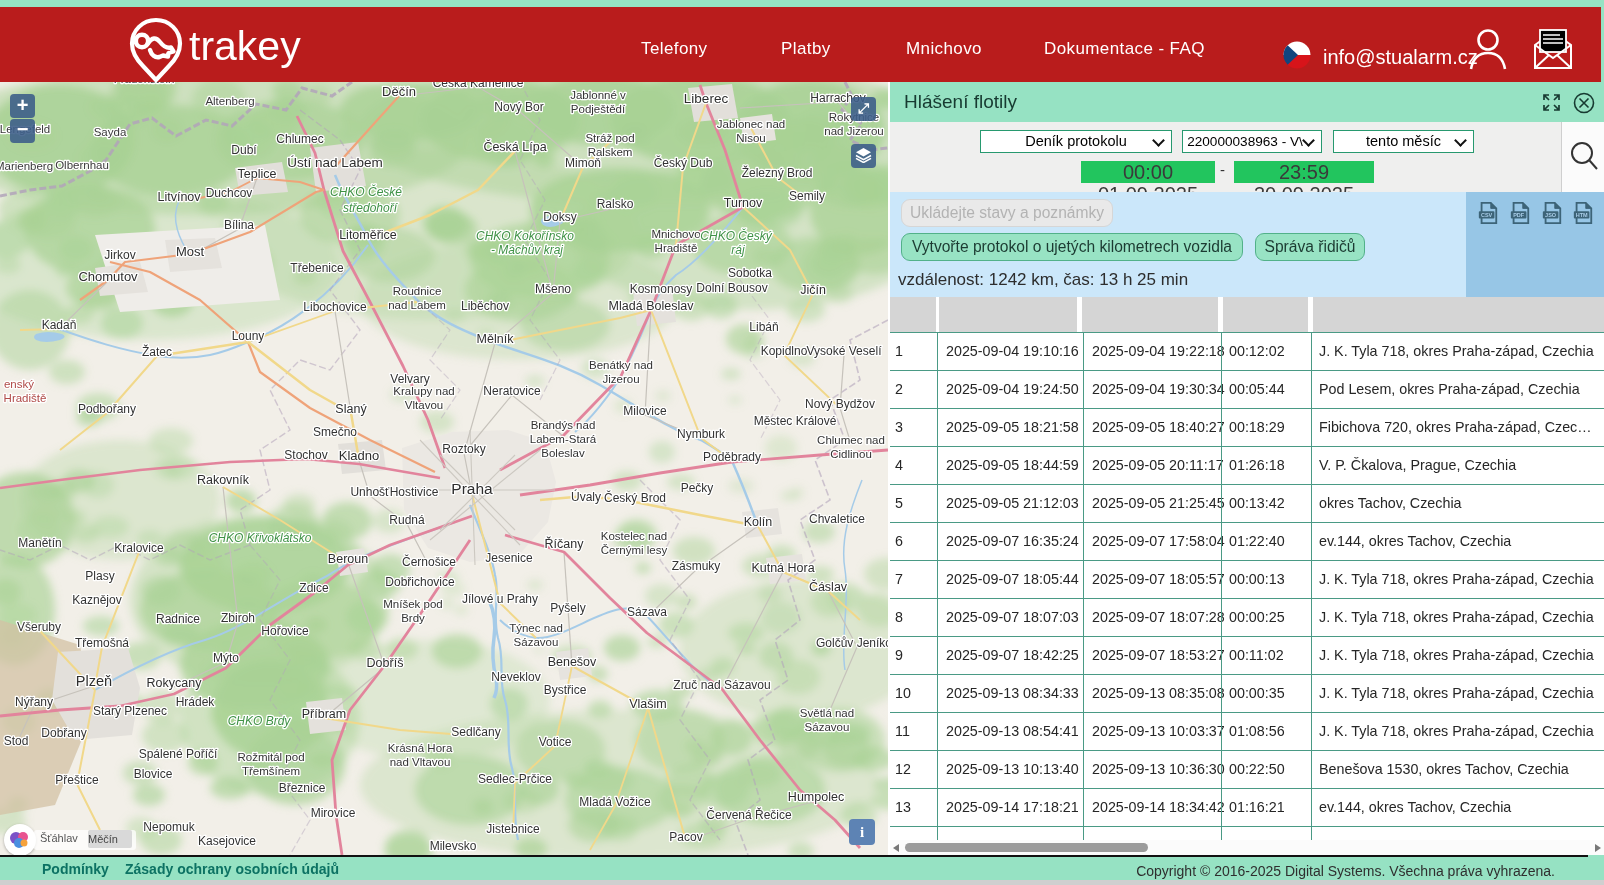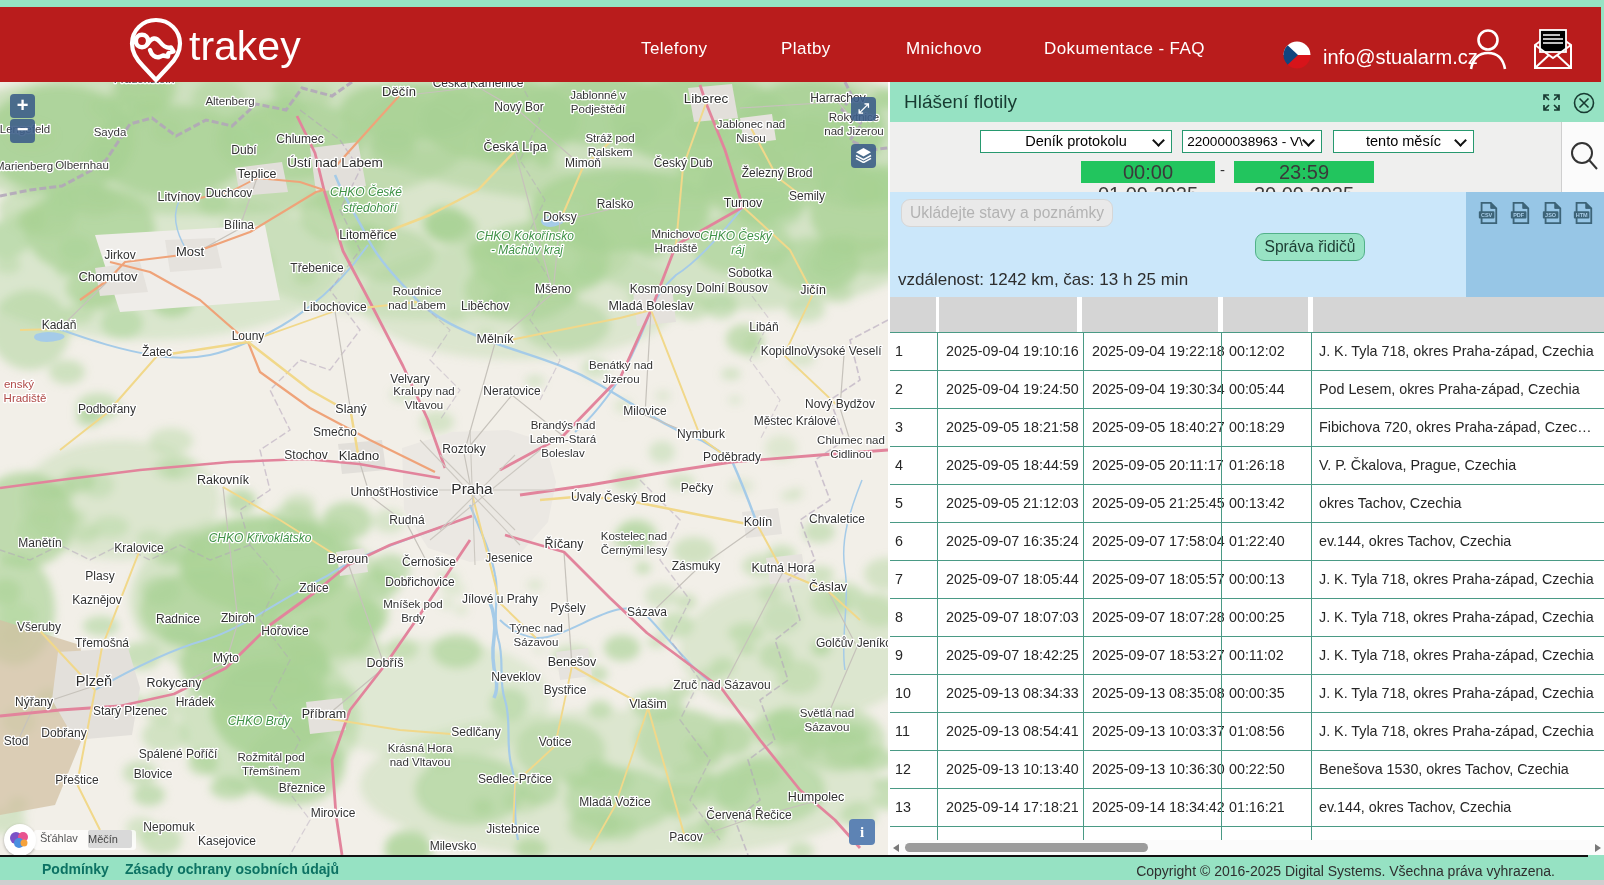--- a/index.html
+++ b/index.html
@@ -738,20 +738,21 @@
 <rect x="2" y="10" width="17" height="8" rx="1" fill="#3d6478"></rect>
 <text x="10.5" y="16.5" font-size="6" fill="#a9cde8" text-anchor="middle" font-weight="700" font-family="Liberation Sans,sans-serif">JSO</text>
       </svg>
       <svg class="fic" style="left:684px" width="22" height="22" viewBox="0 0 24 24">
 <path d="M5 1 L15 1 L21 7 L21 23 L5 23 Z" fill="none" stroke="#3d6478" stroke-width="2"></path>
 <path d="M15 1 L15 7 L21 7" fill="#3d6478" stroke="#3d6478" stroke-width="1"></path>
 <rect x="2" y="10" width="17" height="8" rx="1" fill="#3d6478"></rect>
 <text x="10.5" y="16.5" font-size="6" fill="#a9cde8" text-anchor="middle" font-weight="700" font-family="Liberation Sans,sans-serif">HTM</text>
       </svg>
   <div id="bdis">Ukládejte stavy a poznámky</div>
+  <div class="btn" style="left:13px;width:342px">Vytvořte protokol o ujetých kilometrech vozidla</div>
   <div class="btn" style="left:367px;width:110px">Správa řidičů</div>
   <div id="dist">vzdálenost: 1242 km, čas: 13 h 25 min</div>
   <div class="th" style="left:2px;width:46px"></div>
   <div class="th" style="left:51px;width:138px"></div>
   <div class="th" style="left:194px;width:136px"></div>
   <div class="th" style="left:335px;width:85px"></div>
   <div class="th" style="left:425px;width:291px"></div>
 <div class="tr" style="top:251px">
         <div class="c c1">1</div>
         <div class="c c2">2025-09-04 19:10:16</div>

